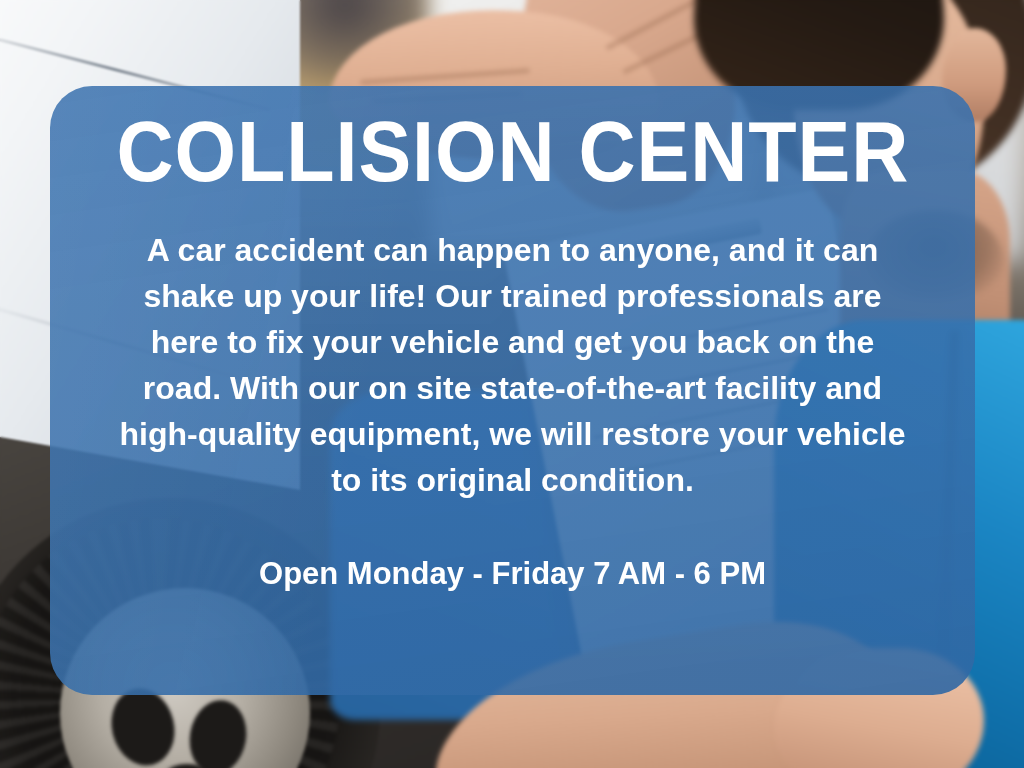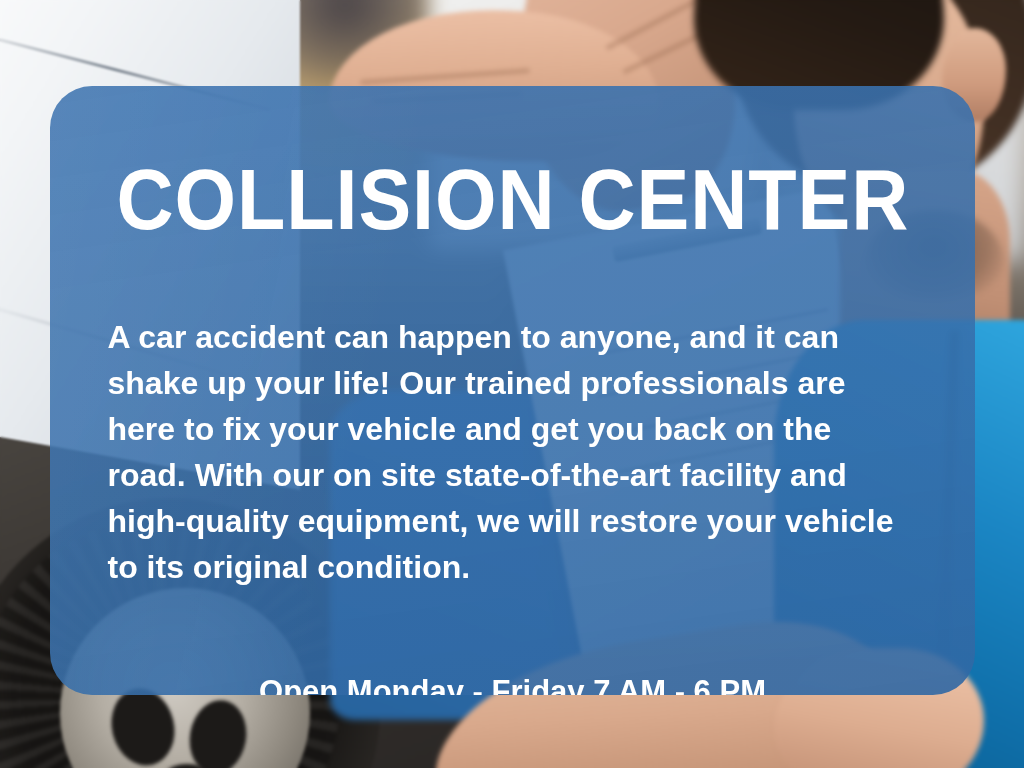--- a/index.html
+++ b/index.html
@@ -304,26 +304,25 @@
     top: 86px;
     width: 925px;
     height: 609px;
     border-radius: 42px;
     background: linear-gradient(172deg,
         rgba(59,114,175,.90) 0%,
         rgba(57,112,172,.88) 30%,
         rgba(54,110,170,.88) 62%,
         rgba(48,104,164,.90) 100%);
     box-sizing: border-box;
-    padding: 72px 46px 40px;
+    padding: 24px 46px 40px;
     display: flex;
     flex-direction: column;
     align-items: center;
     overflow: hidden;
-    gap: 39px;
   }
   .card-sheen {
     position: absolute;
     left: -10%;
     top: -20%;
     width: 70%;
     height: 150%;
     background: linear-gradient(110deg, rgba(255,255,255,.07) 0%, rgba(255,255,255,0) 60%);
     transform: rotate(-8deg);
     pointer-events: none;
@@ -338,26 +337,27 @@
     letter-spacing: 1px;
     color: #ffffff;
     text-align: center;
     transform: scaleX(.92);
     white-space: nowrap;
     position: relative;
     z-index: 2;
   }
 
   .body-copy {
-    margin: 34px 0 0;
+    margin: 34px 0 8px;
     font-family: "Liberation Sans", sans-serif;
     font-weight: 700;
     font-size: 32px;
     line-height: 46px;
     color: #ffffff;
+    text-align: center;
     max-width: 810px;
     position: relative;
     z-index: 2;
   }
 
   .hours {
     margin: 42px 0 0;
     font-family: "Liberation Sans", sans-serif;
     font-weight: 700;
     font-size: 31px;

